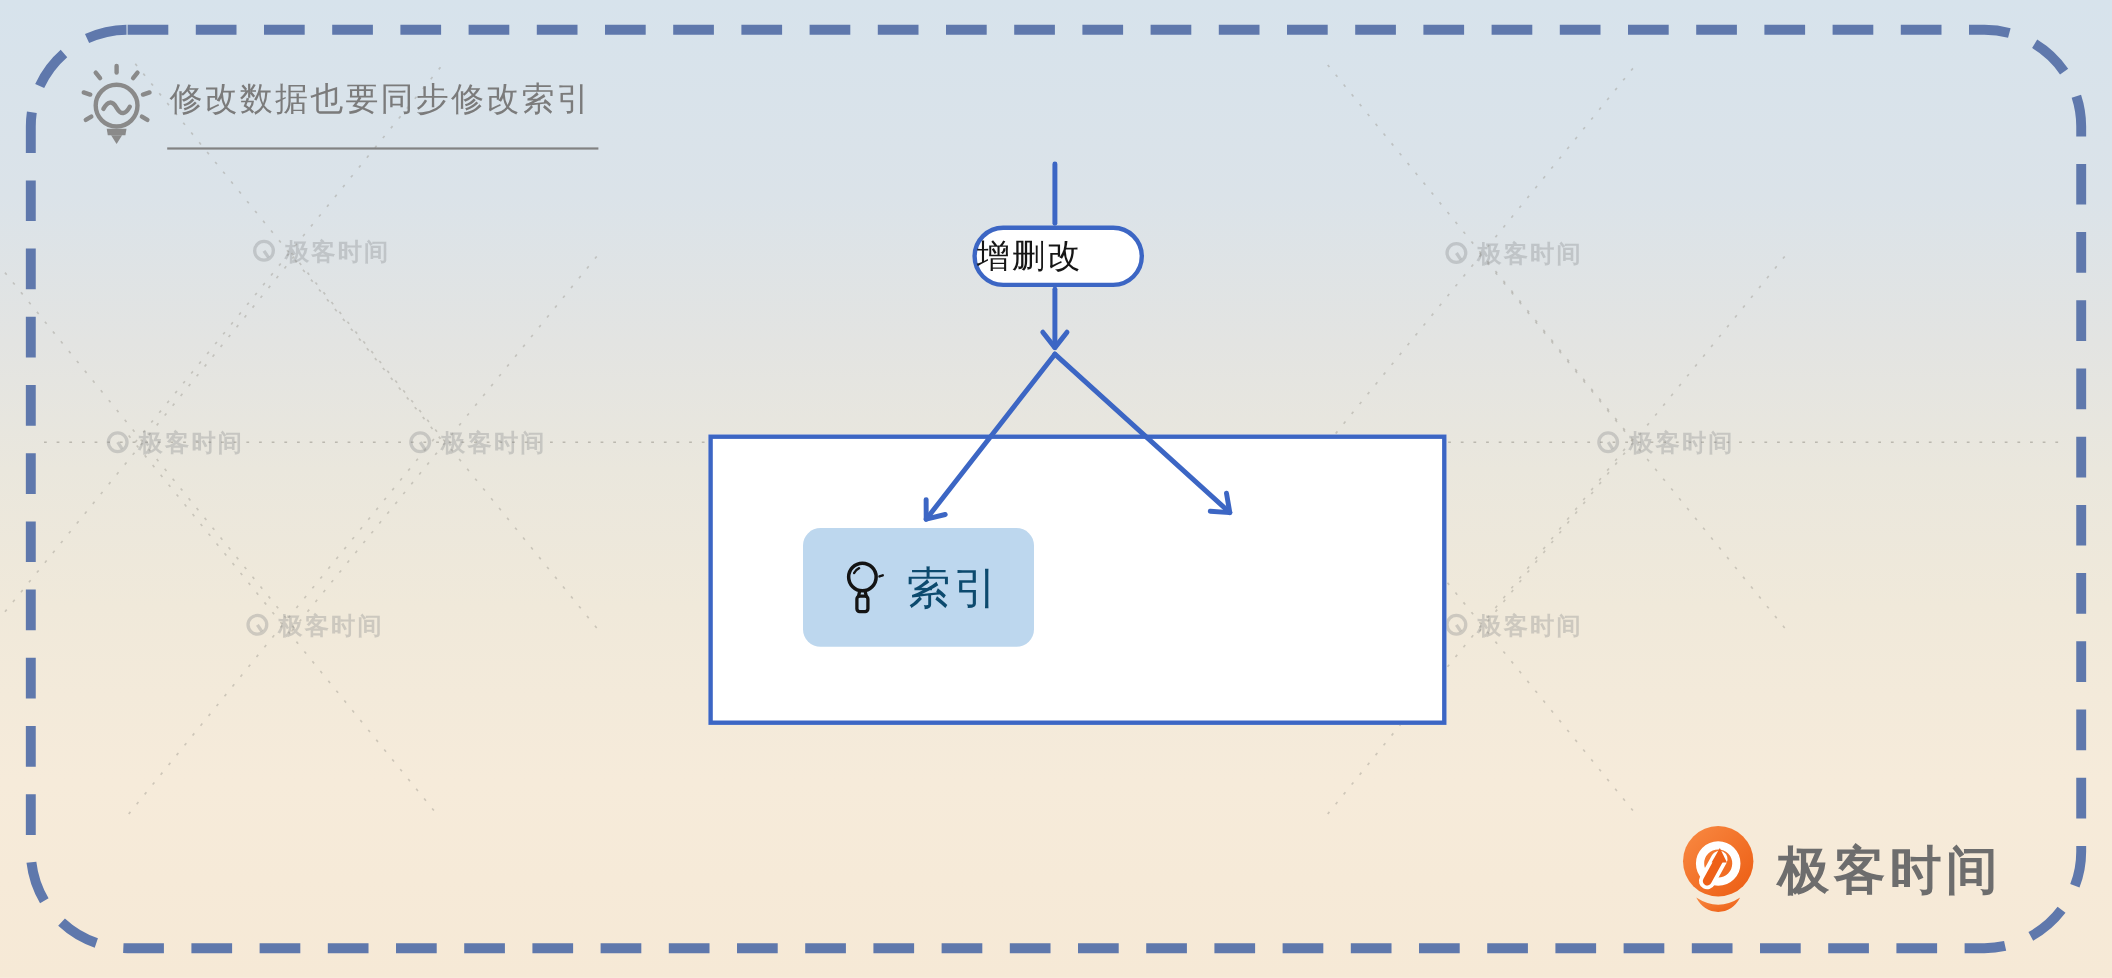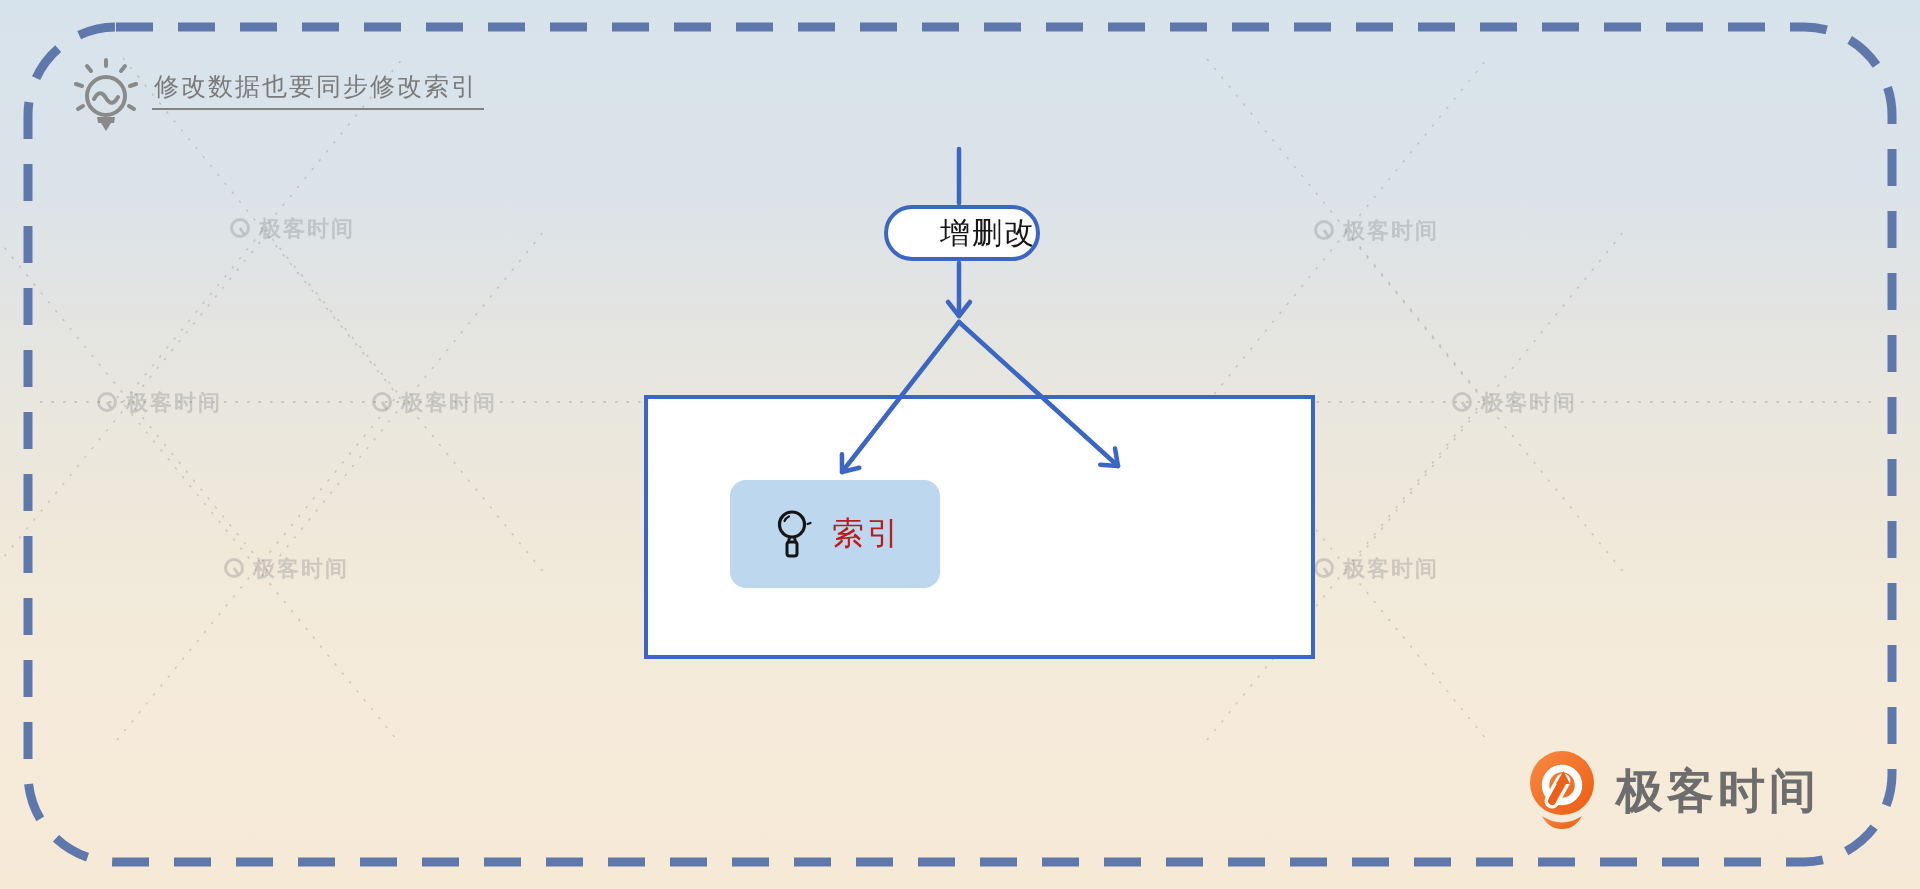--- a/index.html
+++ b/index.html
@@ -12,46 +12,46 @@
   svg{display:block;}
 
   
   #wm-layer{left:0;top:0;width:1920px;height:889px;pointer-events:none;}
   .wm-item{position:absolute;display:flex;align-items:center;gap:7px;color:rgba(122,126,130,0.30);}
   .wm-item .wm-text{font-size:22px;letter-spacing:2px;font-weight:700;white-space:nowrap;}
 
   
   #note{left:74px;top:56px;display:flex;align-items:flex-start;gap:14px;}
   #note-text{
-    font-size:25px;color:#7b7b7b;letter-spacing:2px;
-    border-bottom:2px solid #828282;padding:14px 6px 5px 2px;white-space:nowrap;
+    font-size:30px;color:#7b7b7b;letter-spacing:2px;
+    border-bottom:2px solid #828282;padding:14px 6px 23px 2px;white-space:nowrap;
   }
 
   
   #container-box{
     left:644px;top:395px;width:671px;height:264px;
     background:#ffffff;border:4px solid #3c66c4;box-sizing:border-box;
   }
 
   
   #crud-pill{
     left:884px;top:205px;width:156px;height:56px;
     background:#ffffff;border:4px solid #3c66c4;border-radius:32px;
-    display:flex;align-items:center;justify-content:flex-end;box-sizing:border-box;font-family:Liberation Mono, monospace;
+    display:flex;align-items:center;justify-content:flex-start;box-sizing:border-box;font-family:Liberation Mono, monospace;
   }
   #crud-pill .pill-text{font-size:30px;color:#151515;letter-spacing:2px;}
 
   
   .node{
     position:absolute;top:480px;height:108px;border-radius:16px;
     display:flex;align-items:center;justify-content:center;gap:16px;box-sizing:border-box;
   }
   #index-node{left:730px;width:210px;background:#bdd7ee;}
   #data-node{left:1008px;width:215px;background:#b4c7e7;}
-  .node .node-label{font-size:32px;font-weight:500;color:#b91c1c;letter-spacing:3px;}
+  .node .node-label{font-size:40px;font-weight:500;color:#0c4a6e;letter-spacing:3px;}
 
   
   #brand{left:1524px;top:748px;display:flex;align-items:center;gap:16px;}
   #brand-text{font-size:47px;font-weight:600;color:#6d6d6d;letter-spacing:4px;white-space:nowrap;}
 </style>
 </head>
 <body>
 
 <div id="canvas">
 

